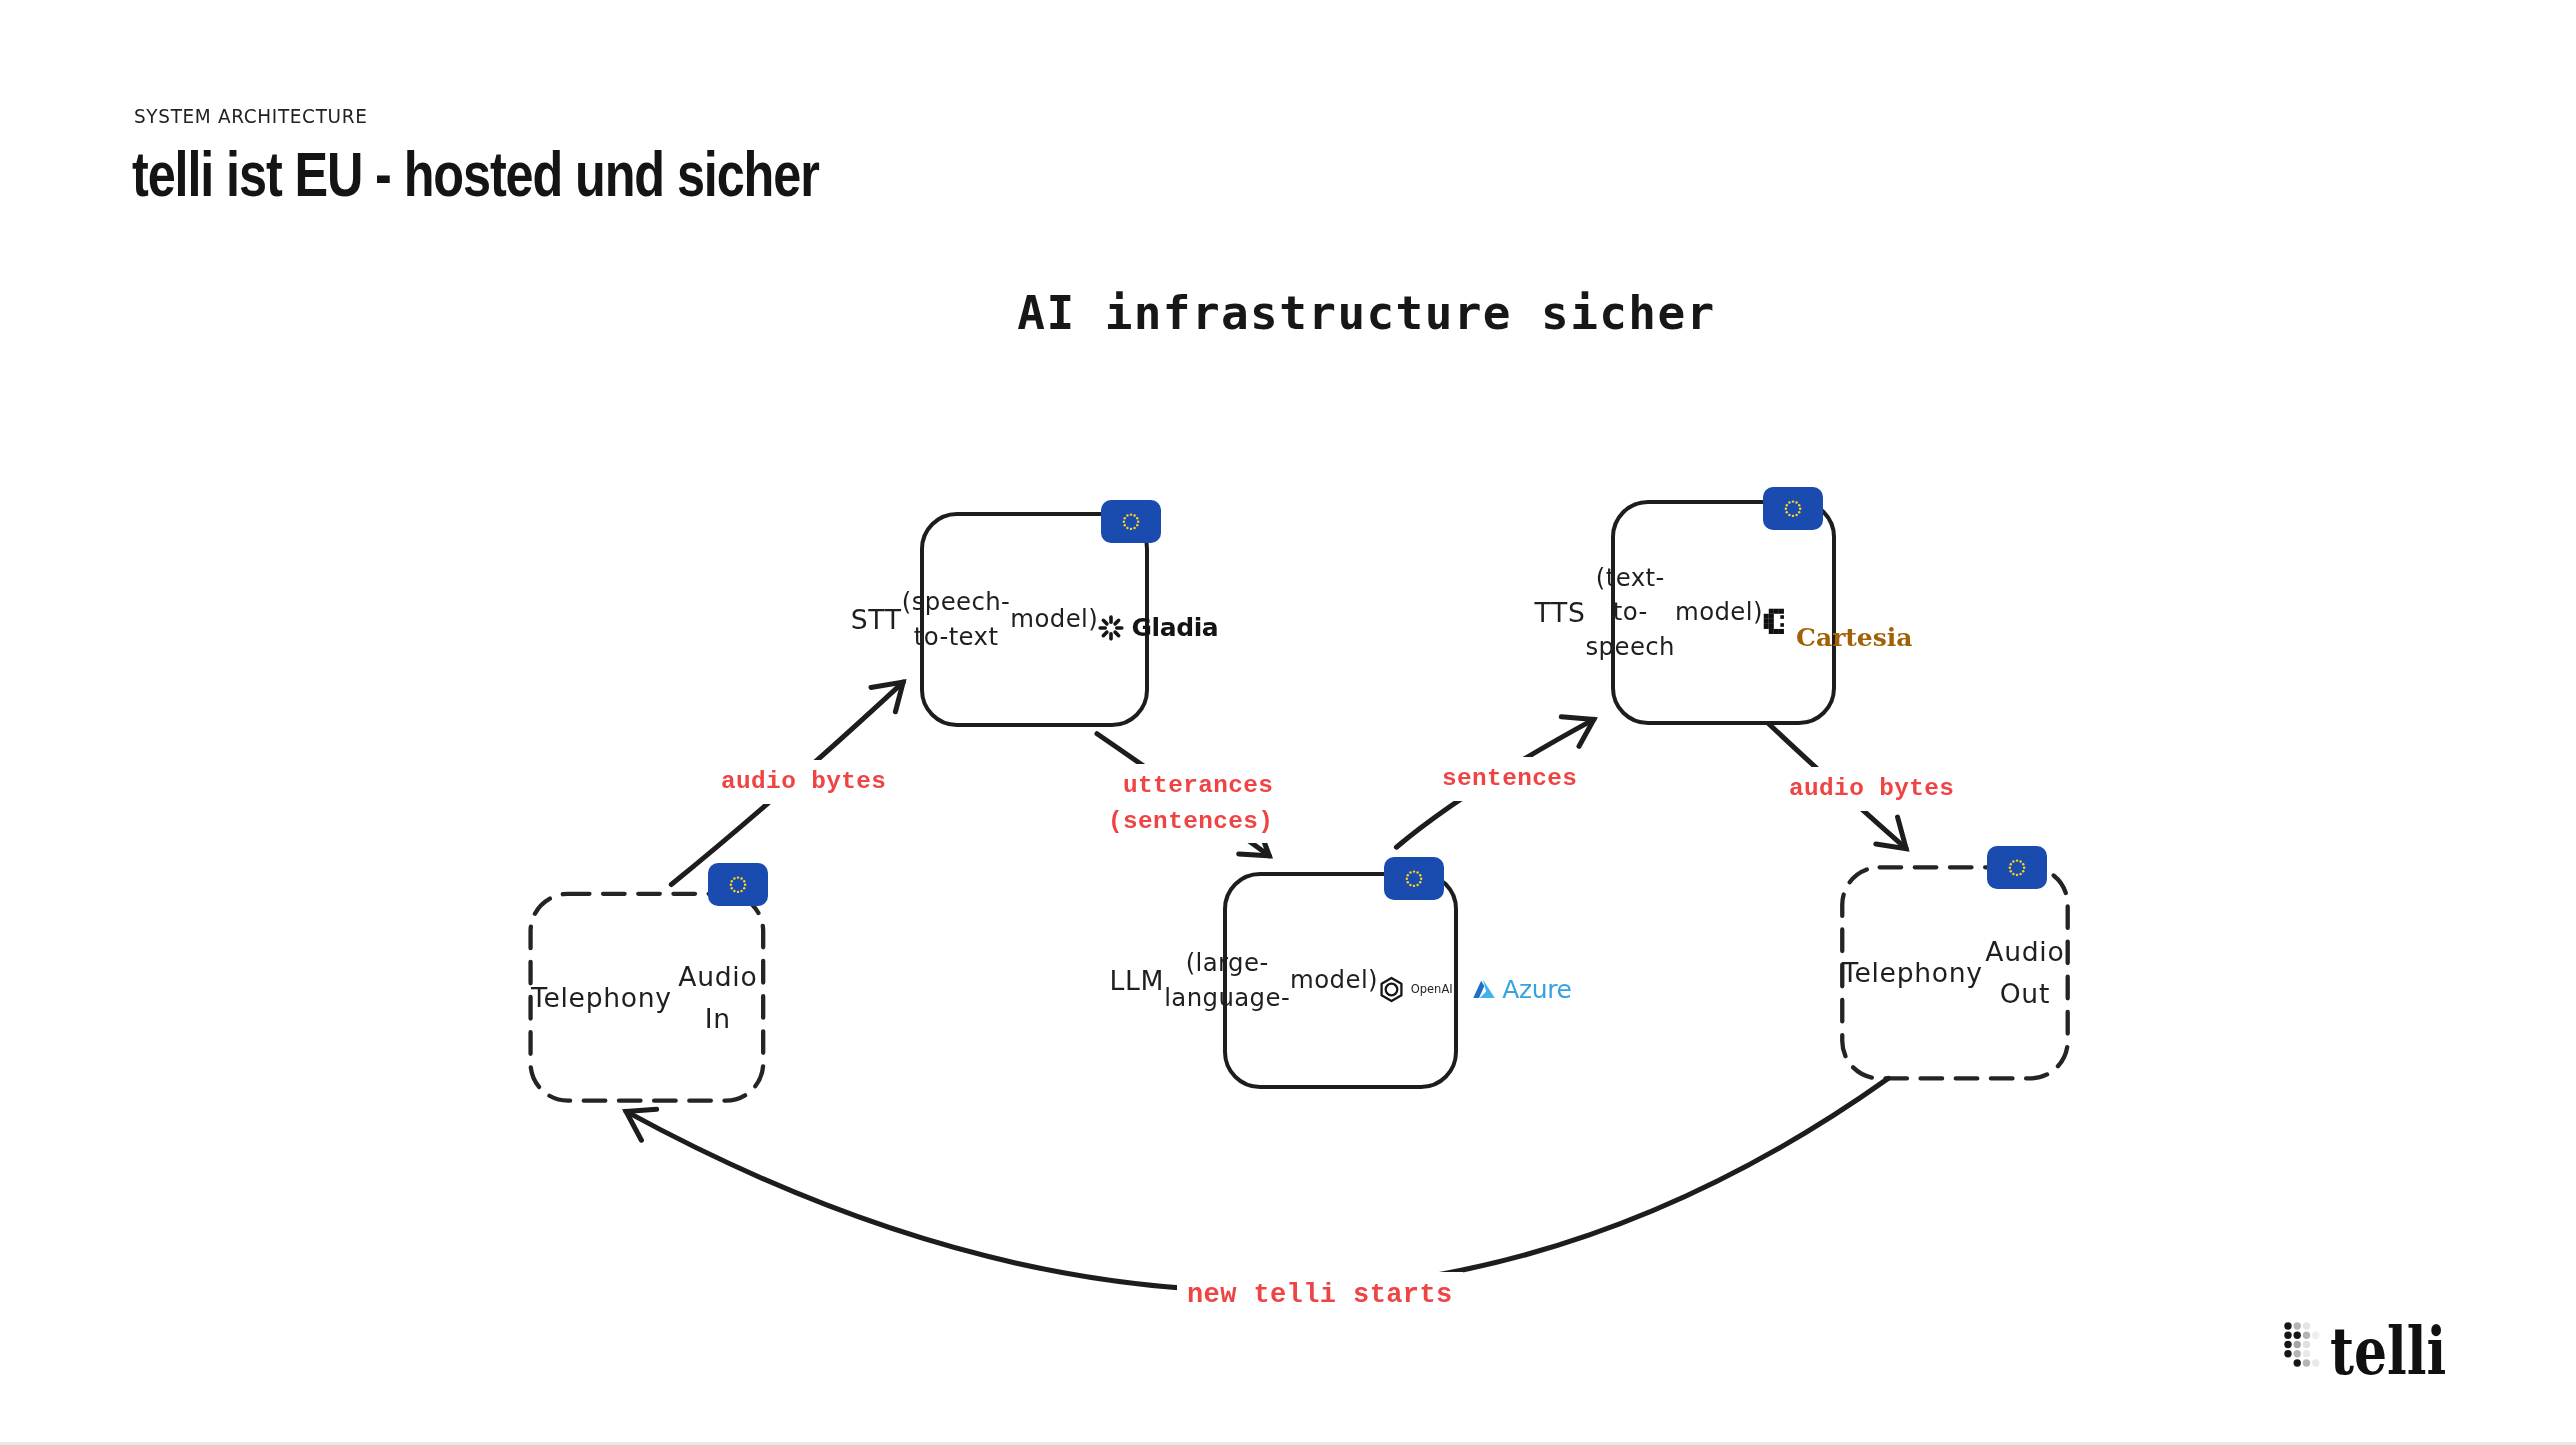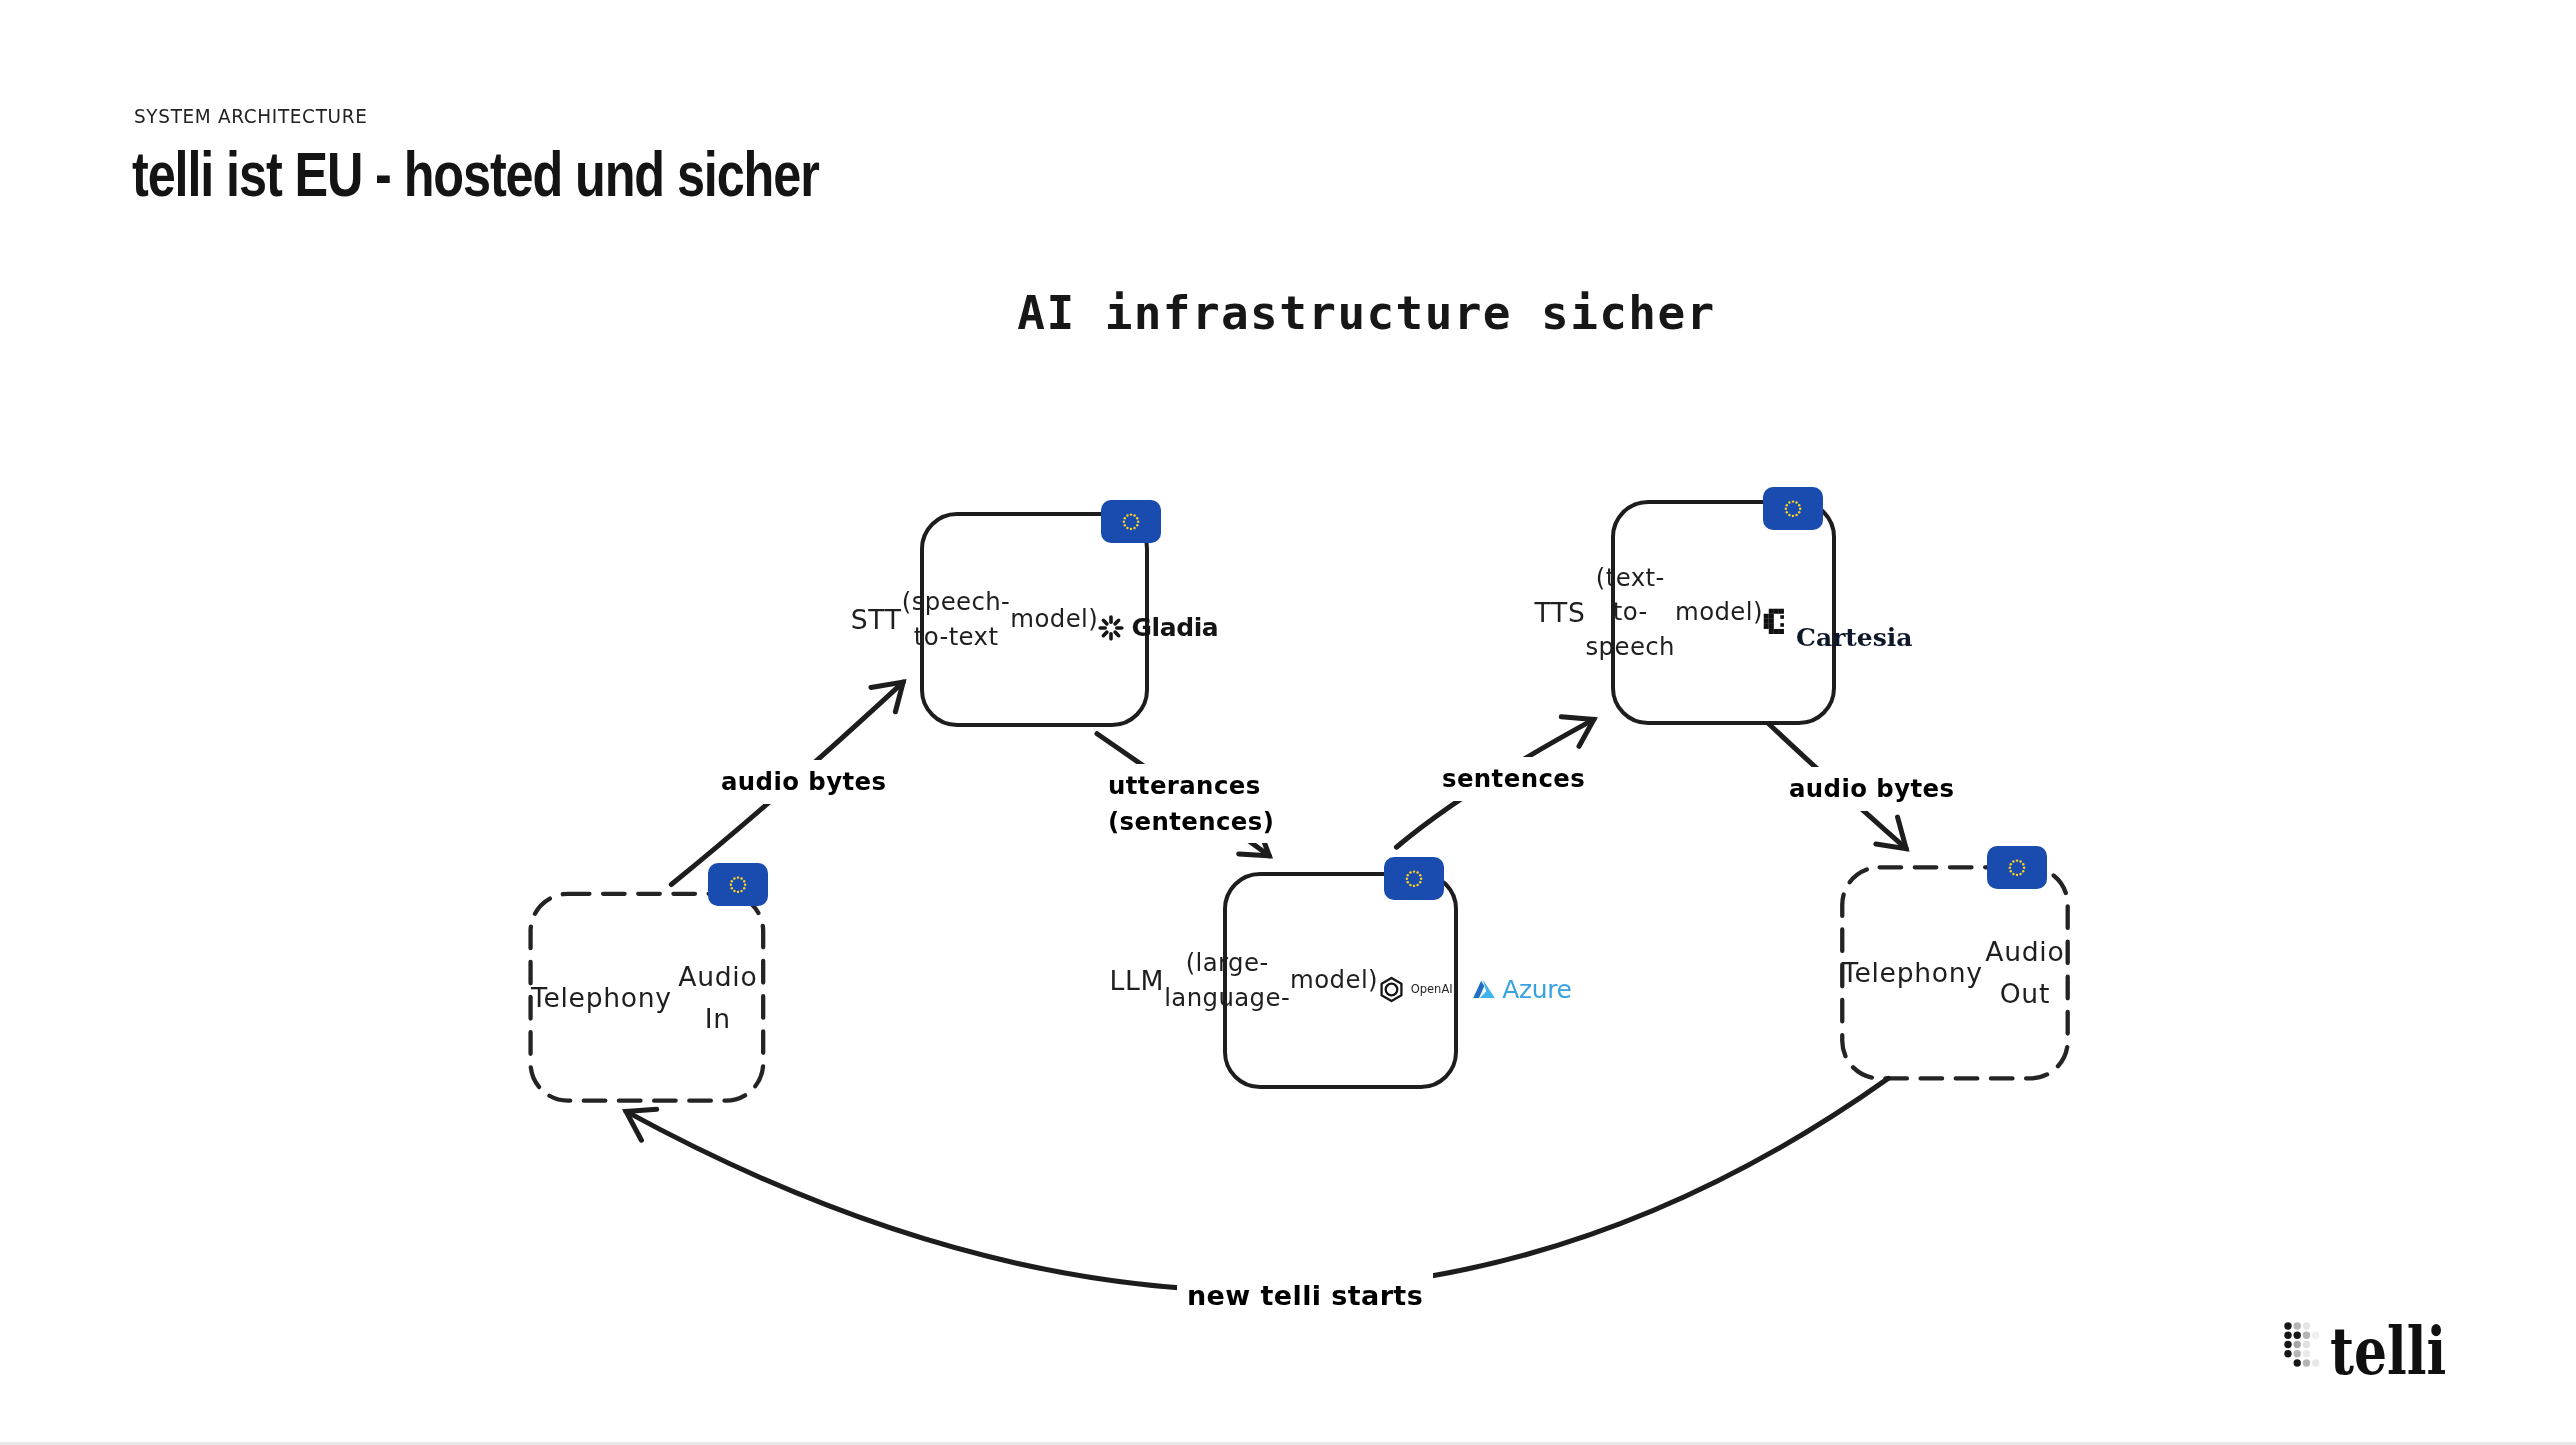--- a/index.html
+++ b/index.html
@@ -27,33 +27,33 @@
   .node{position:absolute;z-index:2;display:flex;flex-direction:row;align-items:center;
         justify-content:center;text-align:center;border-radius:37px;}
   .node.solid{background:#ffffff;border:4.3px solid #1d1d1d;}
   .node.dashed{background:transparent;border:none;}
   .node .t1{font-size:26.6px;letter-spacing:0.7px;line-height:1.5;}
   .node .t2{font-size:24.4px;letter-spacing:0.4px;line-height:1.4;}
   .tel-label{font-size:26.6px;letter-spacing:0.7px;line-height:1.55;}
 
   .provider-row{display:flex;align-items:center;justify-content:center;gap:7.2px;margin-top:16px;}
   .provider-row .brand{font-weight:700;font-size:25px;color:#141414;letter-spacing:-0.4px;}
-  .brand-serif{font-family:"DejaVu Serif",serif;font-weight:600;font-size:25px;color:#0f172a;margin-top:33px;}
+  .brand-serif{font-family:"DejaVu Serif",serif;font-weight:600;font-size:25px;color:#a16207;margin-top:33px;}
   .azure-text{font-size:25px;font-weight:500;color:#38a2e0;letter-spacing:-0.4px;}
   .llm-logos{display:flex;align-items:center;gap:18px;margin-top:17px;}
   .logo-pair{display:flex;align-items:center;gap:5.7px;}
 
   
   .eu-badge{position:absolute;z-index:4;width:60px;height:43px;background:#1a4cb0;border-radius:10px;
             display:flex;align-items:center;justify-content:center;}
 
   
-  .edge-label{position:absolute;z-index:3;background:#ffffff;text-align:left;
-              font-size:24.4px;font-weight:600;letter-spacing:0.4px;color:#000000;
-              padding:4.3px 10px;line-height:1.45;white-space:nowrap;}
+  .edge-label{position:absolute;z-index:3;background:#ffffff;text-align:right;
+              font-size:24.4px;font-weight:600;letter-spacing:0.4px;color:#ef4444;
+              padding:4.3px 10px;line-height:1.45;white-space:nowrap;font-family:Liberation Mono, monospace;}
 
   
   .footer-brand{position:absolute;left:2283px;top:1321px;z-index:2;display:flex;align-items:flex-start;}
   .wordmark{font-family:"DejaVu Serif",serif;font-weight:700;font-size:65px;line-height:.95;color:#101010;
             transform:scaleX(.8);transform-origin:left top;margin-left:10px;}
   .bottom-edge{position:absolute;left:0;bottom:0;width:100%;height:3.6px;background:#dcdcdc;opacity:.65;z-index:5;}
 </style>
 </head>
 <body>
 

